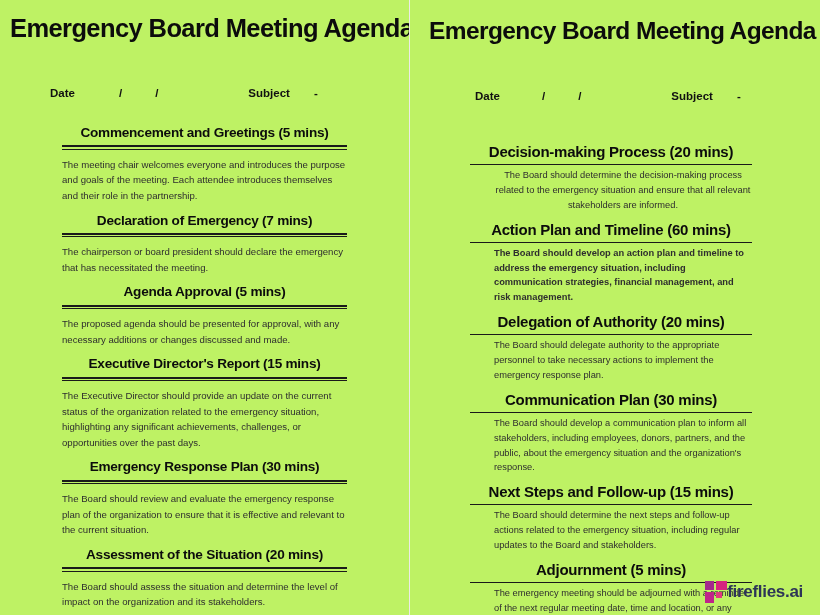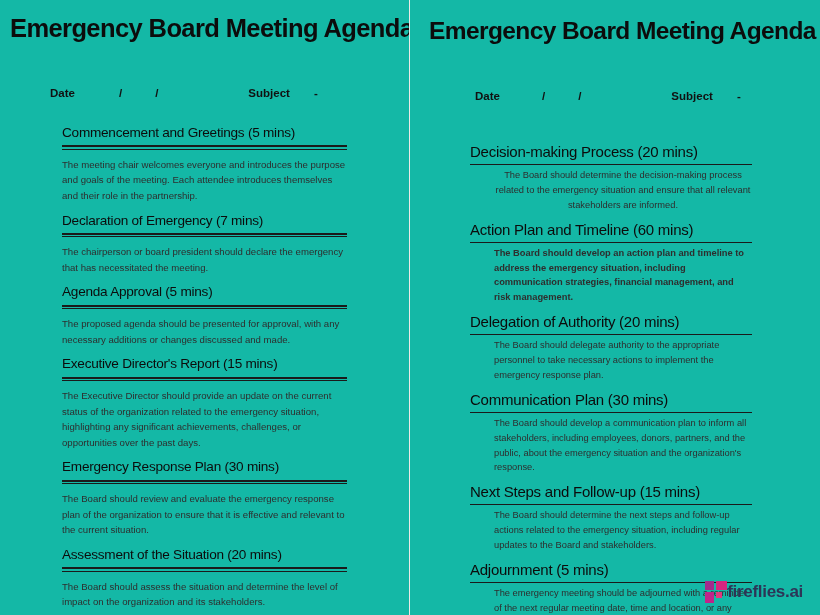--- a/index.html
+++ b/index.html
@@ -16,21 +16,21 @@
   }
   .spread {
     display: flex;
     width: 820px;
     height: 615px;
     box-sizing: border-box;
   }
   .page {
     position: relative;
     box-sizing: border-box;
-    background: #14b8a6;
+    background: #bef264;
     height: 615px;
     overflow: hidden;
   }
   .page-left {
     width: 410px;
     border-right: 1px solid #eceae6;
   }
   .page-right {
     width: 410px;
   }
@@ -98,22 +98,22 @@
   .page-right .agenda {
     left: 470px;
     top: 143px;
     width: 282px;
   }
   .page-right .agenda { left: 60px; }
 
   .item { }
 
   .item-title {
-    text-align: left;
-    font-weight: normal;
+    text-align: center;
+    font-weight: bold;
     color: #0c0c0c;
     letter-spacing: -0.25px;
     white-space: nowrap;
   }
   .page-left .item-title {
     font-size: 13.6px;
     line-height: 1.2;
     padding-bottom: 4px;
   }
   .page-right .item-title {

